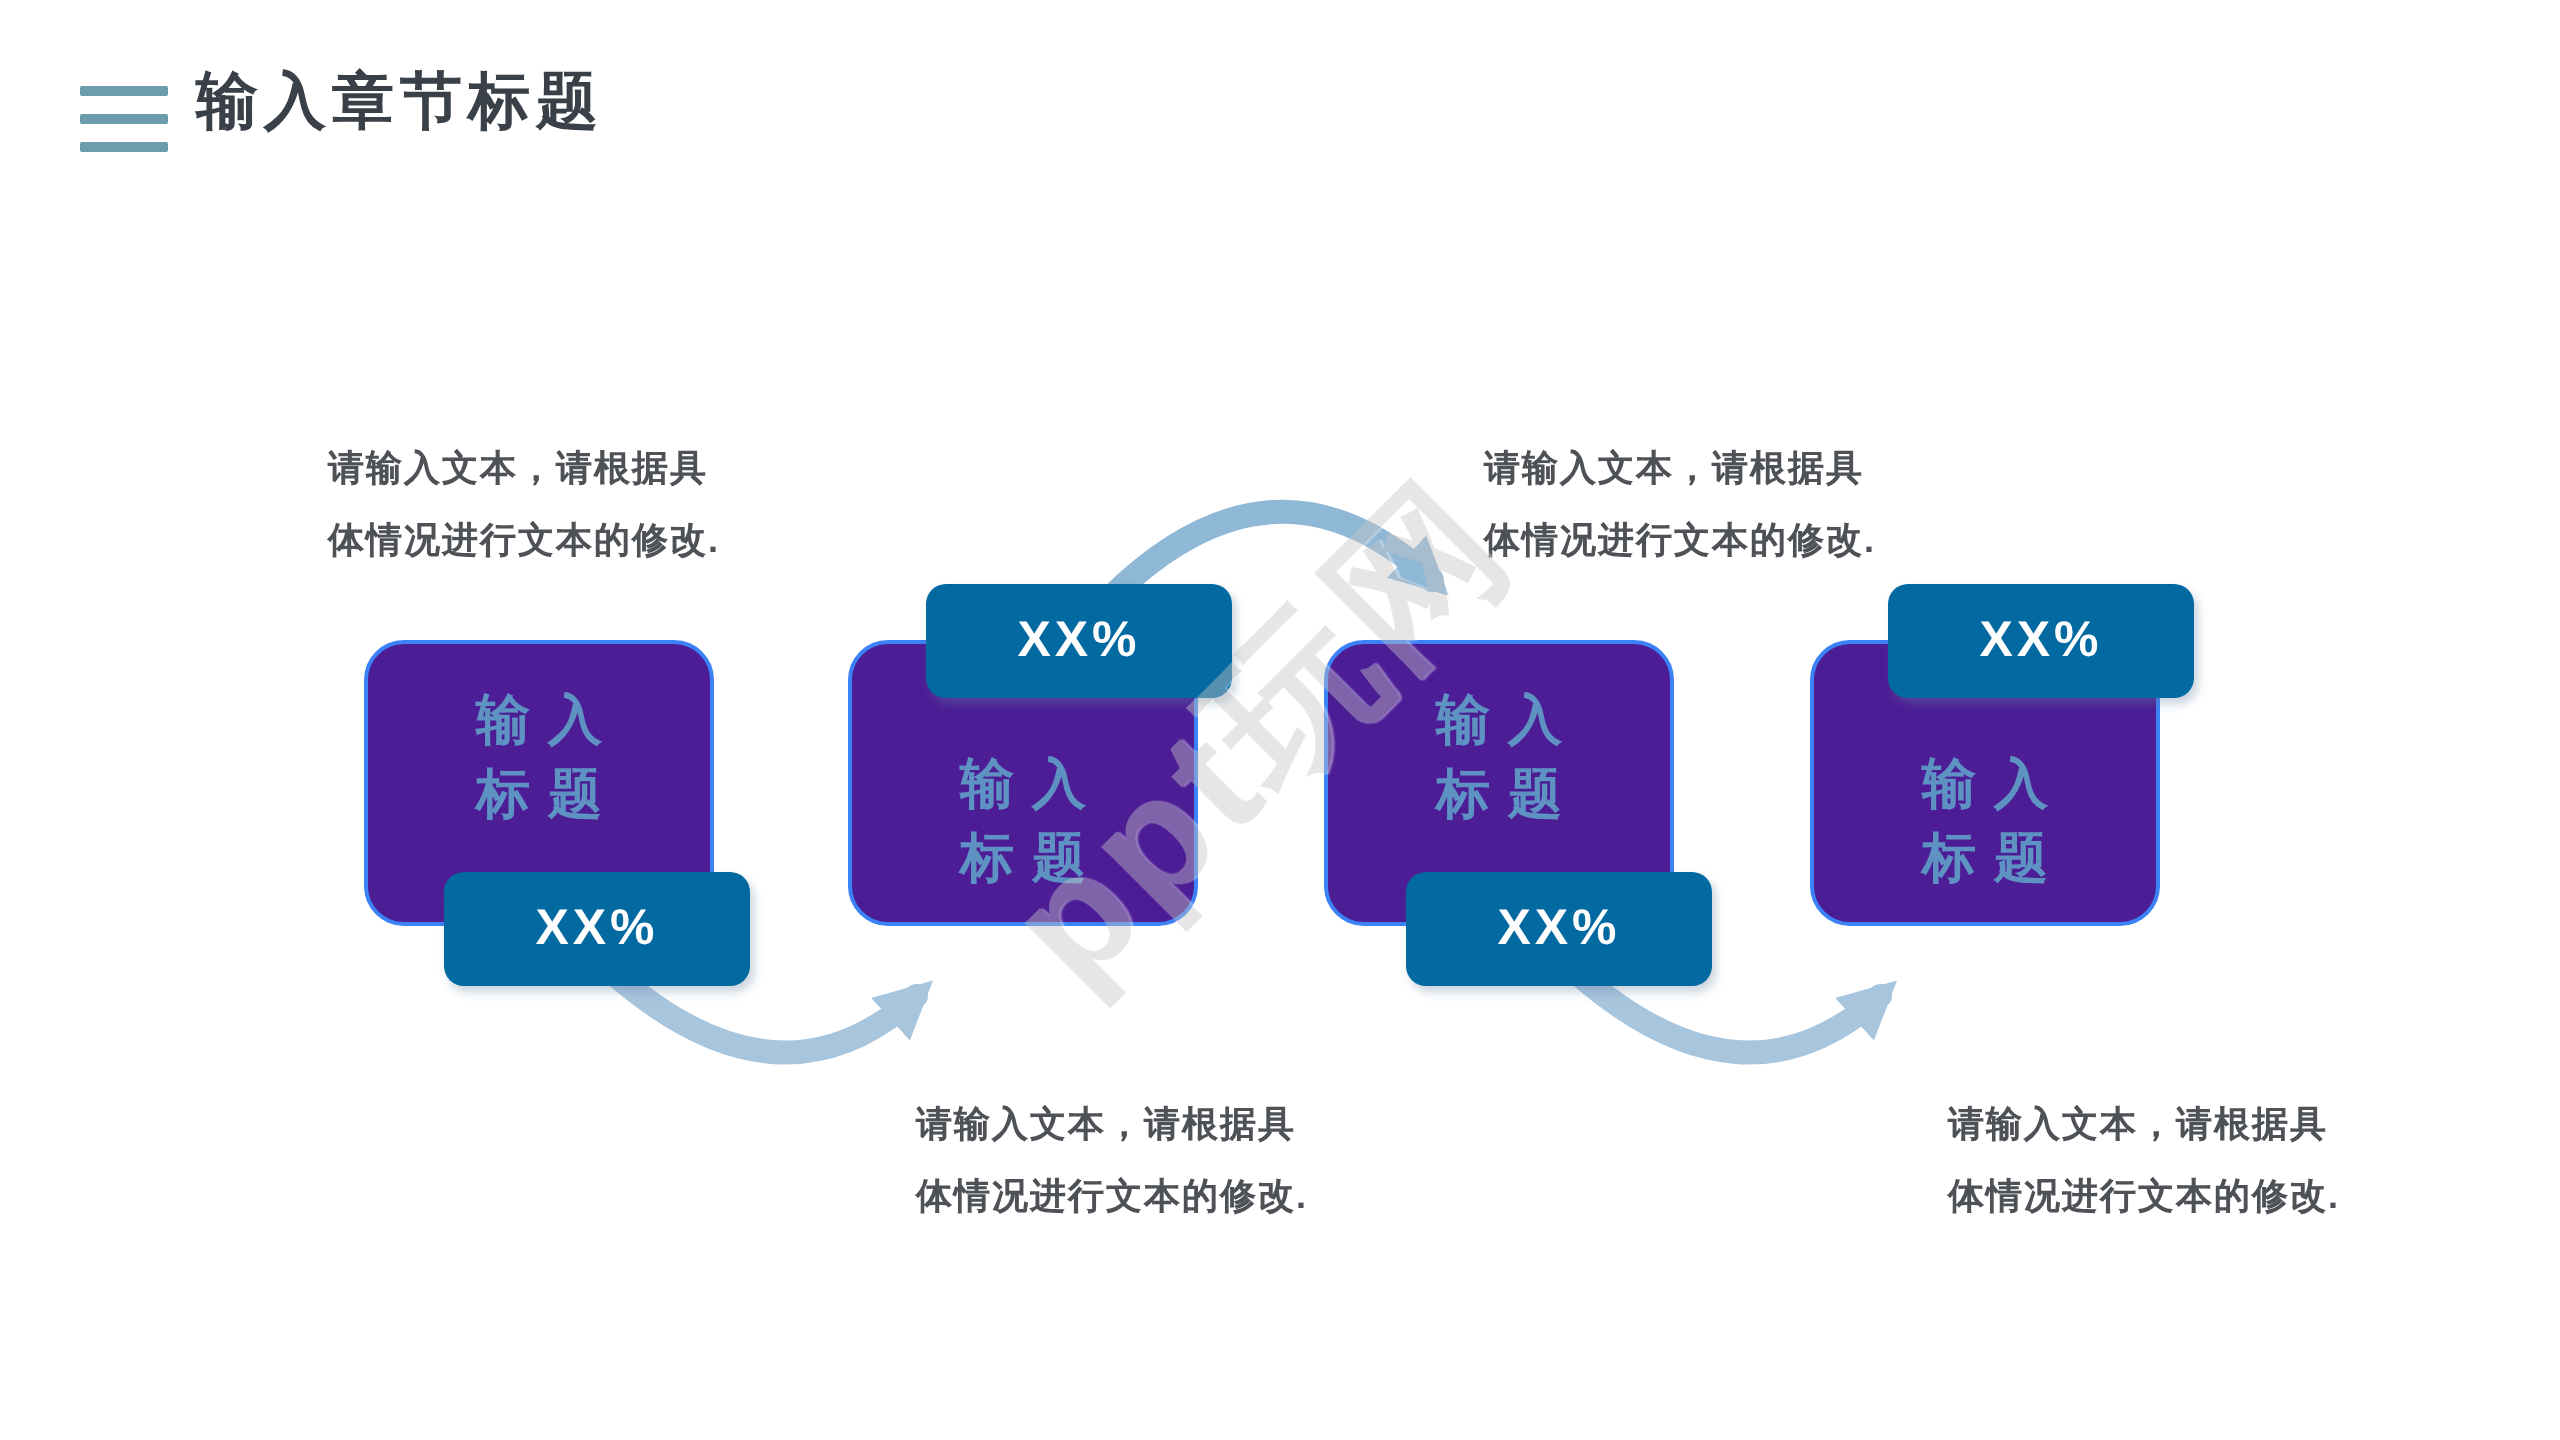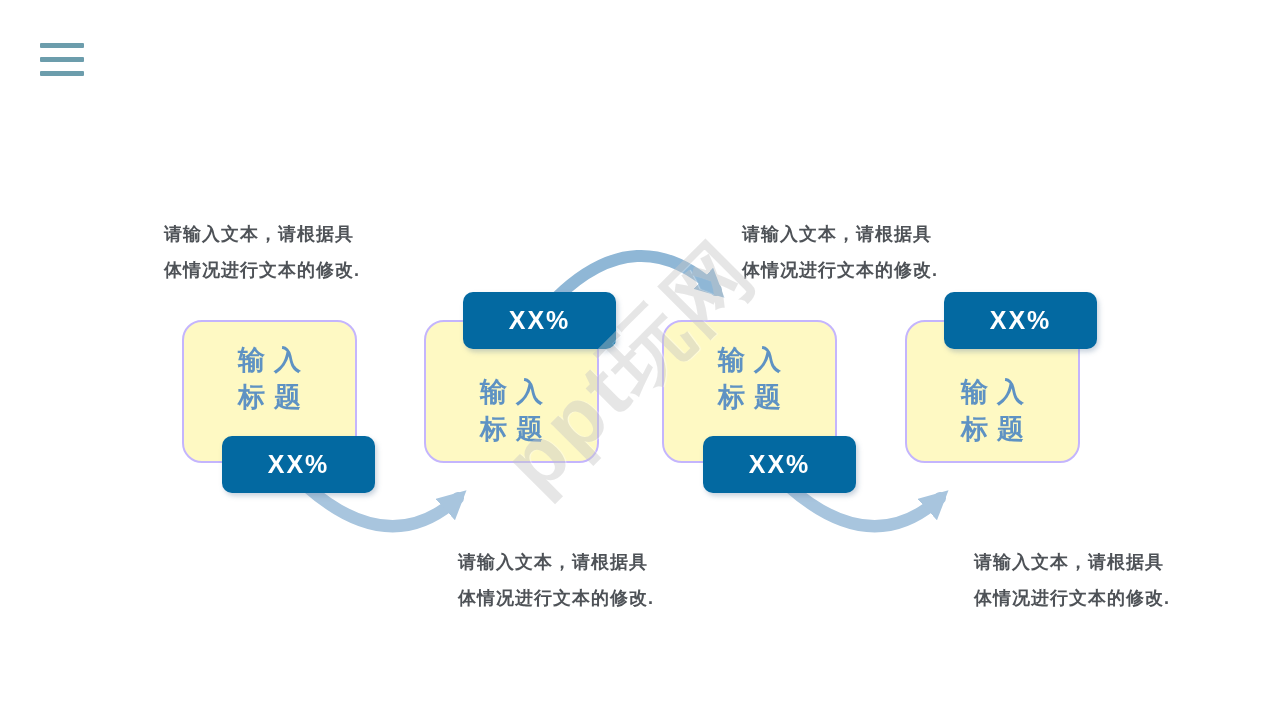--- a/index.html
+++ b/index.html
@@ -10,22 +10,22 @@
   
   .hdr-icon{position:absolute;left:40px;top:43px;width:44px;z-index:2;}
   .hdr-icon i{display:block;height:5px;background:#6C9DAC;margin-bottom:9px;border-radius:1px;}
   .slide-title{position:absolute;left:98px;top:30px;margin:0;font-size:31px;font-weight:bold;
                color:#3A4048;letter-spacing:3px;z-index:2;}
 
   
   .arrows{position:absolute;left:0;top:0;z-index:1;}
 
   
-  .step-box{position:absolute;width:175px;height:143px;border:2px solid #c4b5fd;border-radius:20px;
-            background:#fef9c3;z-index:2;box-sizing:border-box;}
+  .step-box{position:absolute;width:175px;height:143px;border:2px solid #3b82f6;border-radius:20px;
+            background:#4c1d95;z-index:2;box-sizing:border-box;}
   .box-title{text-align:center;color:#5E92C3;font-weight:bold;font-size:27px;line-height:37px;
              letter-spacing:9px;padding-left:9px;}
   .box-title span{display:block;}
   .pt-bottom .box-title{margin-top:20px;}
   .pt-top .box-title{margin-top:52px;}
   .box-1{left:182px;top:320px;}
   .box-2{left:424px;top:320px;}
   .box-3{left:662px;top:320px;}
   .box-4{left:905px;top:320px;}
 
@@ -57,20 +57,21 @@
 </head>
 <body>
 
 <div class="slide">
 
   <div class="hdr-icon">
       <i></i>
       <i></i>
       <i></i>
     </div>
+  <h1 class="slide-title">输入章节标题</h1>
 
   <svg class="arrows" width="1280" height="720" viewBox="0 0 1280 720">
     <defs>
       <marker id="ah1" viewBox="0 0 10 10" refX="6" refY="5" markerWidth="2.4" markerHeight="2.4" orient="auto">
         <path d="M0,0 L10,5 L0,10 z" fill="#8FB7D6"></path>
       </marker>
       <marker id="ah2" viewBox="0 0 10 10" refX="6" refY="5" markerWidth="2.4" markerHeight="2.4" orient="auto">
         <path d="M0,0 L10,5 L0,10 z" fill="#A8C5DE"></path>
       </marker>
     </defs>

